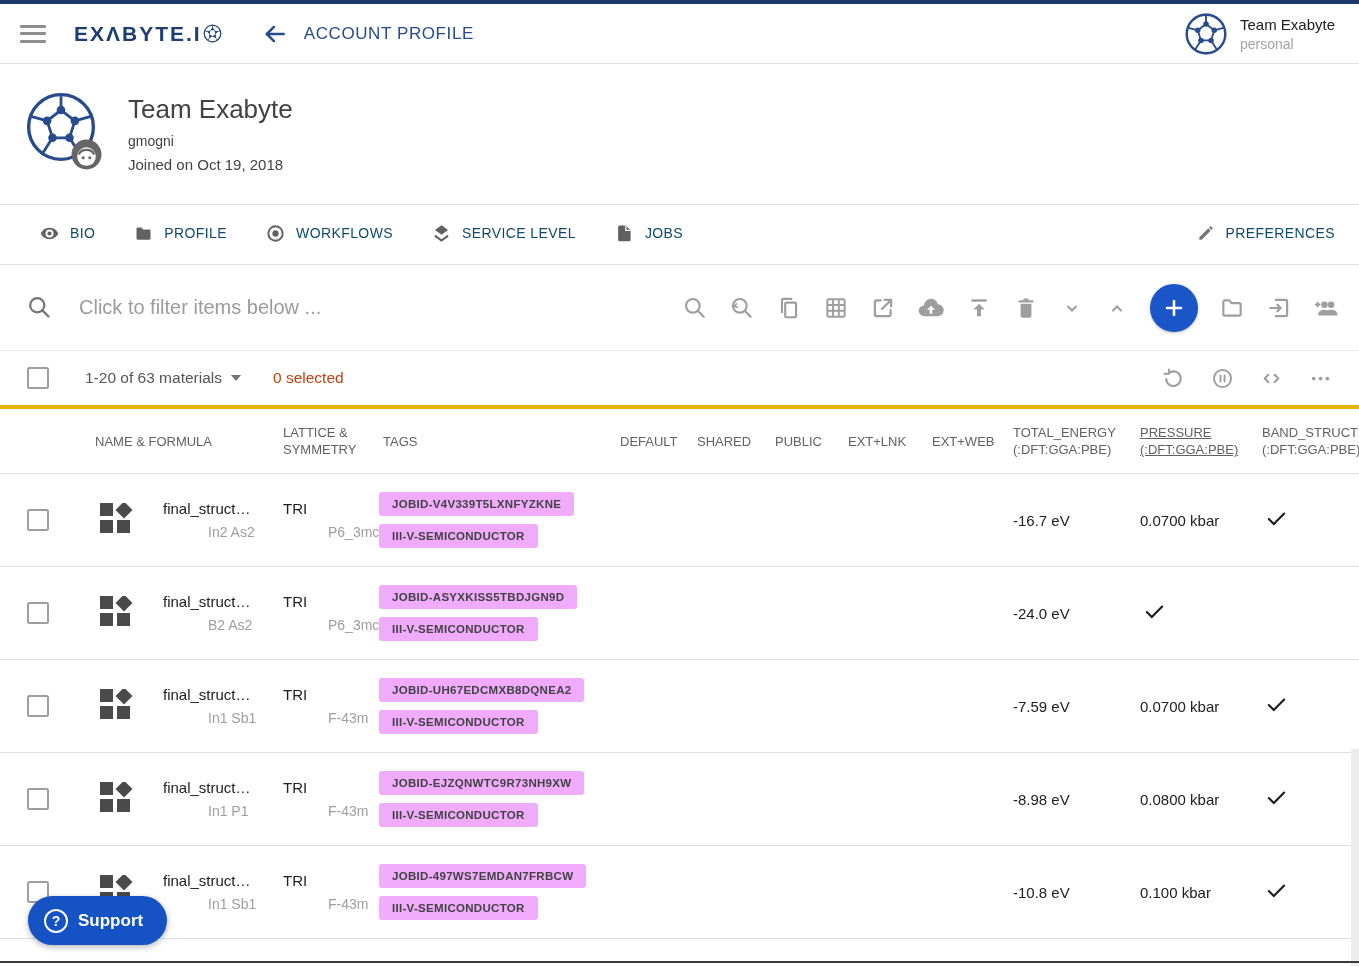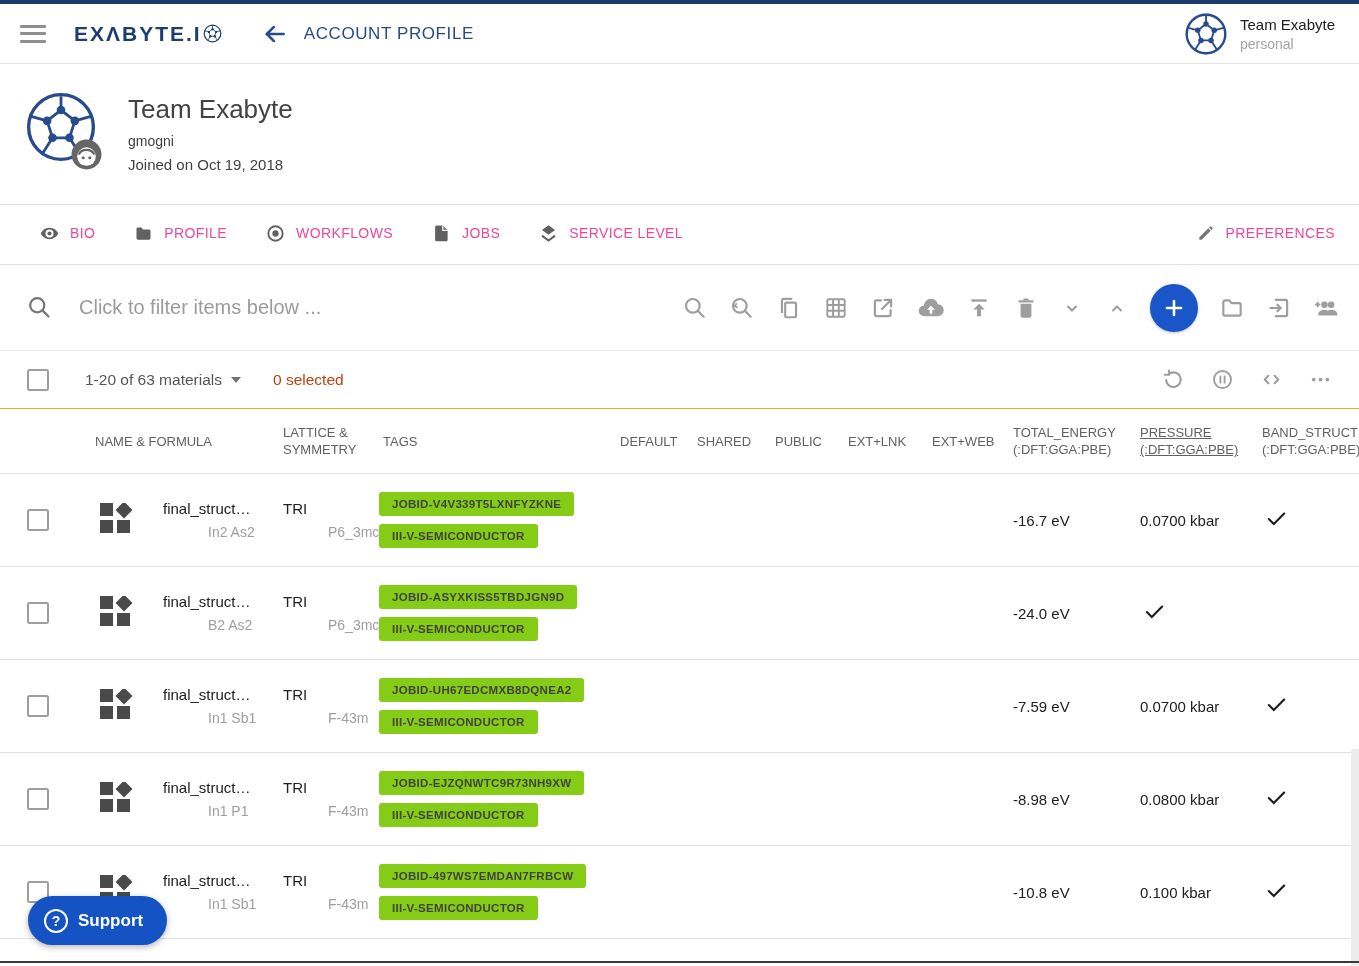--- a/index.html
+++ b/index.html
@@ -30,59 +30,59 @@
   .badge { position:absolute; right:-4px; bottom:-6px; }
   .profile-info { margin-left:30px; padding-top:4px; }
   .profile-name { font-size:26px; color:#424242; font-weight:400; }
   .profile-username { font-size:14px; color:#424242; margin-top:8px; }
   .profile-joined { font-size:15px; color:#424242; margin-top:7px; }
 
   
   .tabs { height:60px; display:flex; align-items:stretch; padding:0 20px;
     border-bottom:1px solid #e0e0e0; }
   .tab { display:flex; align-items:center; gap:10px; padding:0 19px; cursor:pointer;
-    color:#ec4899; font-size:14px; letter-spacing:.4px; border-bottom:3px solid transparent; }
+    color:#0c4a6e; font-size:14px; letter-spacing:.4px; border-bottom:3px solid transparent; }
   .tab.active { color:#1f4c97; border-bottom-color:#2d5492; }
   .tab.prefs { margin-left:auto; padding-right:4px; }
 
   
   .filterbar { height:86px; display:flex; align-items:center; padding:0 18px 0 26px;
     border-bottom:1px solid #ebebeb; }
   .filter-placeholder { margin-left:26px; font-size:20px; color:#9b9b9b; flex:0 1 auto;
     white-space:nowrap; cursor:text; }
   .tool-icons { margin-left:auto; display:flex; align-items:center; gap:21px; }
   .tool-icons .ticon { cursor:pointer; display:flex; }
   .fab { width:48px; height:48px; border-radius:50%; background:#1a56c7; display:flex;
     align-items:center; justify-content:center; cursor:pointer; flex:0 0 auto;
     box-shadow:0 1px 3px rgba(0,0,0,.25); }
 
   
   .selrow { height:58px; display:flex; align-items:center; padding:0 26px 0 27px;
-    border-bottom:1px solid #eab308; }
+    border-bottom:4px solid #eab308; }
   .cb { width:22px; height:22px; border:2px solid #9e9e9e; border-radius:2.5px;
     background:#fff; cursor:pointer; flex:0 0 auto; }
   .sel-label { margin-left:36px; font-size:15.5px; color:#555; display:flex;
     align-items:center; gap:9px; cursor:pointer; }
   .sel-count { margin-left:32px; font-size:15.5px; color:#c2410c; }
   .sel-icons { margin-left:auto; display:flex; align-items:center; gap:24px; }
   .sel-icons .ticon { cursor:pointer; display:flex; }
 
   
   .table-wrap { position:relative; width:1359px; overflow:hidden; }
   .tgrid { display:grid; width:1429px; }
   .thead { height:65px; border-bottom:1px solid #e0e0e0; }
   .th { display:flex; flex-direction:column; justify-content:center; font-size:13px;
     color:#616161; line-height:17px; white-space:nowrap; }
   .trow { height:93px; border-bottom:1px solid #e0e0e0; align-items:center; cursor:pointer; }
   .cell { display:flex; flex-direction:column; justify-content:center; height:100%;
     white-space:nowrap; overflow:hidden; }
   .cname { font-size:15px; color:#212121; }
   .csub { font-size:14px; color:#9e9e9e; margin-top:7px;margin-left:45px; }
   .tagcell { justify-content:center; gap:8px; align-items:flex-start; }
-  .chip { background:#84cc16; border-radius:3px; padding:6px 13px; font-size:11.5px;
+  .chip { background:#f0abfc; border-radius:3px; padding:6px 13px; font-size:11.5px;
     font-weight:700; color:#424242; letter-spacing:.3px; white-space:nowrap; }
   .val { font-size:15px; color:#212121; }
 
   .scrolltrack { position:absolute; right:0; top:340px; width:8px; height:626px;
     background:#ececec; cursor:pointer; }
   .bottomline { position:absolute; left:0; right:0; bottom:3px; height:2px; background:#3a3a3a; }
 
   
   .support { position:absolute; left:28px; top:896px; height:49px; border-radius:26px;
     background:#1553c5; color:#fff; display:flex; align-items:center; gap:10px;
@@ -197,31 +197,31 @@
   </div>
   <div class="tab">
     <svg width="21" height="21" viewBox="0 0 24 24">
       <circle cx="12" cy="12" r="8.2" fill="none" stroke="#616161" stroke-width="2.2"></circle>
       <circle cx="12" cy="12" r="3.6" fill="#616161"></circle>
     </svg>
     <span>WORKFLOWS</span>
   </div>
   <div class="tab">
     <svg width="21" height="21" viewBox="0 0 24 24">
+      <path d="M12 2.5l7.5 5.5L12 13.5 4.5 8z" fill="#616161"></path>
+      <path d="M4.5 14.5l7.5 5.5 7.5-5.5" fill="none" stroke="#616161" stroke-width="2.4"></path>
+    </svg>
+    <span>SERVICE LEVEL</span>
+  </div>
+  <div class="tab">
+    <svg width="21" height="21" viewBox="0 0 24 24">
       <path d="M6.5 2.8h7L19 8.3V19a1.8 1.8 0 0 1-1.8 1.8H6.5A1.8 1.8 0 0 1 4.7 19V4.6a1.8 1.8 0 0 1 1.8-1.8z" fill="#616161"></path>
       <path d="M13.5 2.8v5.5H19" fill="none" stroke="#fff" stroke-width="1.4"></path>
     </svg>
     <span>JOBS</span>
-  </div>
-  <div class="tab">
-    <svg width="21" height="21" viewBox="0 0 24 24">
-      <path d="M12 2.5l7.5 5.5L12 13.5 4.5 8z" fill="#616161"></path>
-      <path d="M4.5 14.5l7.5 5.5 7.5-5.5" fill="none" stroke="#616161" stroke-width="2.4"></path>
-    </svg>
-    <span>SERVICE LEVEL</span>
   </div>
   <div class="tab prefs">
     <svg width="20" height="20" viewBox="0 0 24 24">
       <path d="M4 17.2V20h2.8L17.6 9.2l-2.8-2.8zM19.7 7.1a1 1 0 0 0 0-1.4l-1.4-1.4a1 1 0 0 0-1.4 0l-1.2 1.2 2.8 2.8z" fill="#757575"></path>
     </svg>
     <span>PREFERENCES</span>
   </div>
 </div>
 
 <div class="filterbar">

